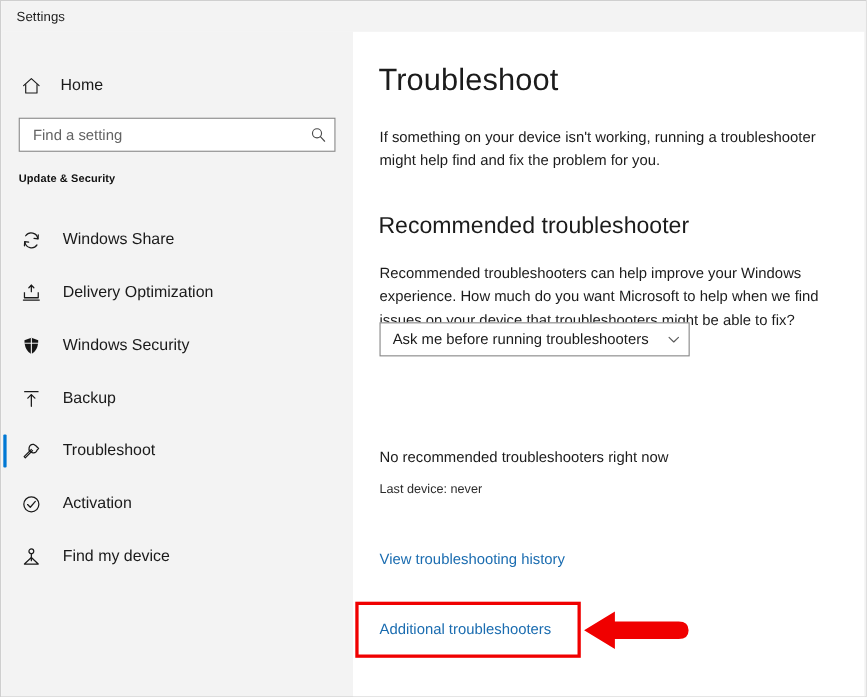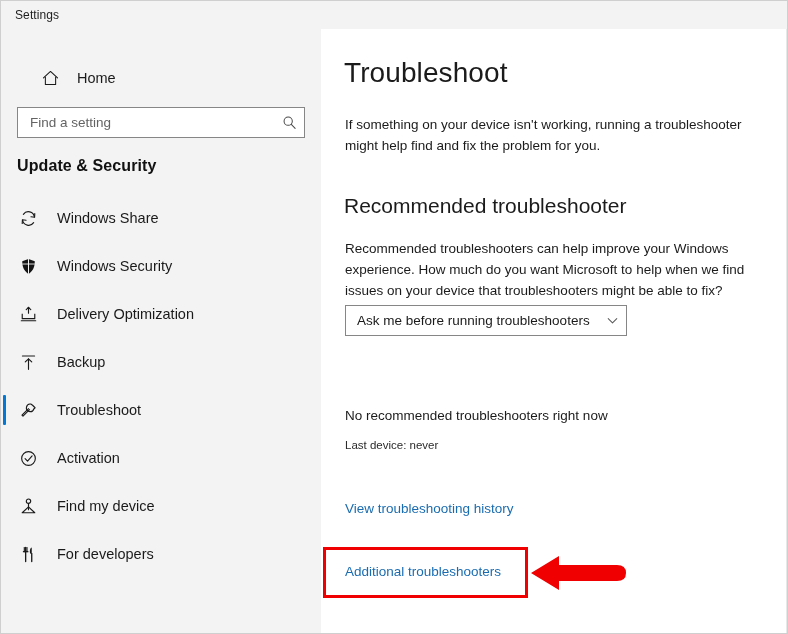--- a/index.html
+++ b/index.html
@@ -54,21 +54,20 @@
 
   .home-row {
     position: absolute;
     left: 0;
     top: 32px;
     width: 300px;
     height: 34px;
     display: flex;
     align-items: center;
     cursor: default;
-    padding-left: 22px;
   }
   .home-icon {
     width: 22px;
     height: 22px;
     margin-left: 16px;
     margin-right: 16px;
     display: flex;
     align-items: center;
     justify-content: center;
     flex: none;
@@ -113,21 +112,21 @@
     justify-content: center;
     flex: none;
     padding-right: 4px;
     box-sizing: border-box;
   }
 
   .group-title {
     position: absolute;
     left: 16px;
     top: 128px;
-    font-size: 16px;
+    font-size: 10px;
     font-weight: bold;
     color: #111111;
     letter-spacing: .1px;
   }
 
   .navlist {
     position: absolute;
     left: 0;
     top: 165px;
     width: 320px;
@@ -210,21 +209,21 @@
     top: 209px;
     width: 428px;
     font-size: 13.5px;
     line-height: 21px;
     color: #1b1b1b;
   }
 
   .combo {
     position: absolute;
     left: 24px;
-    top: 276px;
+    top: 264px;
     width: 282px;
     height: 31px;
     box-sizing: border-box;
     border: 1px solid #868686;
     background: #ffffff;
     display: flex;
     align-items: center;
     cursor: default;
   }
   .combo-value {
@@ -354,43 +353,43 @@
             <path d="M16.6 4.8 L16.4 8.7 L12.6 8.2" fill="none" stroke="#1a1a1a" stroke-width="1.2" stroke-linecap="round" stroke-linejoin="round"></path>
             <path d="M3.4 15.2 L3.6 11.3 L7.4 11.8" fill="none" stroke="#1a1a1a" stroke-width="1.2" stroke-linecap="round" stroke-linejoin="round"></path>
           </svg>
         </span>
         <span class="nav-label">Windows Share</span>
       </div>
 
       <div class="navitem">
         <span class="nav-icon">
           <svg width="19" height="19" viewBox="0 0 20 20">
-            <path d="M10 2.2 L16.6 4.6 C16.6 11.4 14 15.6 10 17.8 C6 15.6 3.4 11.4 3.4 4.6 Z" fill="#151515"></path>
-            <path d="M10 2.2 L10 17.8" stroke="#ffffff" stroke-width="1"></path>
-            <path d="M3.4 7.4 L16.6 7.4" stroke="#ffffff" stroke-width="0.9"></path>
-          </svg>
-        </span>
-        <span class="nav-label">Windows Security</span>
-      </div>
-
-      <div class="navitem">
-        <span class="nav-icon">
-          <svg width="19" height="19" viewBox="0 0 20 20">
             <path d="M10 2.4 L10 8.6" stroke="#1a1a1a" stroke-width="1.2" stroke-linecap="round"></path>
             <path d="M7.6 4.8 L10 2.4 L12.4 4.8" fill="none" stroke="#1a1a1a" stroke-width="1.2" stroke-linecap="round" stroke-linejoin="round"></path>
             <path d="M3.4 9.2 L3.4 14.4 L16.6 14.4 L16.6 9.2" fill="none" stroke="#1a1a1a" stroke-width="1.2" stroke-linejoin="round"></path>
             <path d="M2.4 16.6 L17.6 16.6" stroke="#1a1a1a" stroke-width="1.2" stroke-linecap="round"></path>
           </svg>
         </span>
         <span class="nav-label">Delivery Optimization</span>
       </div>
 
       <div class="navitem">
         <span class="nav-icon">
           <svg width="19" height="19" viewBox="0 0 20 20">
+            <path d="M10 2.2 L16.6 4.6 C16.6 11.4 14 15.6 10 17.8 C6 15.6 3.4 11.4 3.4 4.6 Z" fill="#151515"></path>
+            <path d="M10 2.2 L10 17.8" stroke="#ffffff" stroke-width="1"></path>
+            <path d="M3.4 7.4 L16.6 7.4" stroke="#ffffff" stroke-width="0.9"></path>
+          </svg>
+        </span>
+        <span class="nav-label">Windows Security</span>
+      </div>
+
+      <div class="navitem">
+        <span class="nav-icon">
+          <svg width="19" height="19" viewBox="0 0 20 20">
             <path d="M3.6 3.2 L16.4 3.2" stroke="#1a1a1a" stroke-width="1.2" stroke-linecap="round"></path>
             <path d="M10 6.2 L10 17.2" stroke="#1a1a1a" stroke-width="1.2" stroke-linecap="round"></path>
             <path d="M6.6 9.4 L10 6.1 L13.4 9.4" fill="none" stroke="#1a1a1a" stroke-width="1.2" stroke-linecap="round" stroke-linejoin="round"></path>
           </svg>
         </span>
         <span class="nav-label">Backup</span>
       </div>
 
       <div class="navitem selected">
         <span class="nav-icon">
@@ -417,33 +416,20 @@
         <span class="nav-icon">
           <svg width="19" height="19" viewBox="0 0 20 20">
             <circle cx="10" cy="4.4" r="2.3" fill="none" stroke="#1a1a1a" stroke-width="1.2"></circle>
             <path d="M10 6.8 L10 13.4" stroke="#1a1a1a" stroke-width="1.2" stroke-linecap="round"></path>
             <path d="M10 10.4 L3.4 16.6 L16.6 16.6 Z" fill="none" stroke="#1a1a1a" stroke-width="1.2" stroke-linejoin="round"></path>
           </svg>
         </span>
         <span class="nav-label">Find my device</span>
       </div>
 
-      <div class="navitem">
-        <span class="nav-icon">
-          <svg width="19" height="19" viewBox="0 0 20 20">
-            <path d="M5.6 2.6 L5.6 7" stroke="#1a1a1a" stroke-width="1.2" stroke-linecap="round"></path>
-            <path d="M8.4 2.6 L8.4 7" stroke="#1a1a1a" stroke-width="1.2" stroke-linecap="round"></path>
-            <path d="M7 2.6 L7 17.4" stroke="#1a1a1a" stroke-width="1.4" stroke-linecap="round"></path>
-            <path d="M4.6 7 L9.4 7" stroke="#1a1a1a" stroke-width="1.2" stroke-linecap="round"></path>
-            <path d="M13.4 2.6 C11.9 2.6 11.4 5 11.4 7 C11.4 8.6 12.2 9.6 13.4 9.6 Z" fill="#1a1a1a"></path>
-            <path d="M13.4 9 L13.4 17.4" stroke="#1a1a1a" stroke-width="1.4" stroke-linecap="round"></path>
-          </svg>
-        </span>
-        <span class="nav-label">For developers</span>
-      </div>
 
     </div>
   </div>
 
   <div class="main">
 
     <div class="page-title">Troubleshoot</div>
 
     <div class="page-desc">If something on your device isn't working, running a troubleshooter might help find and fix the problem for you.</div>
 

